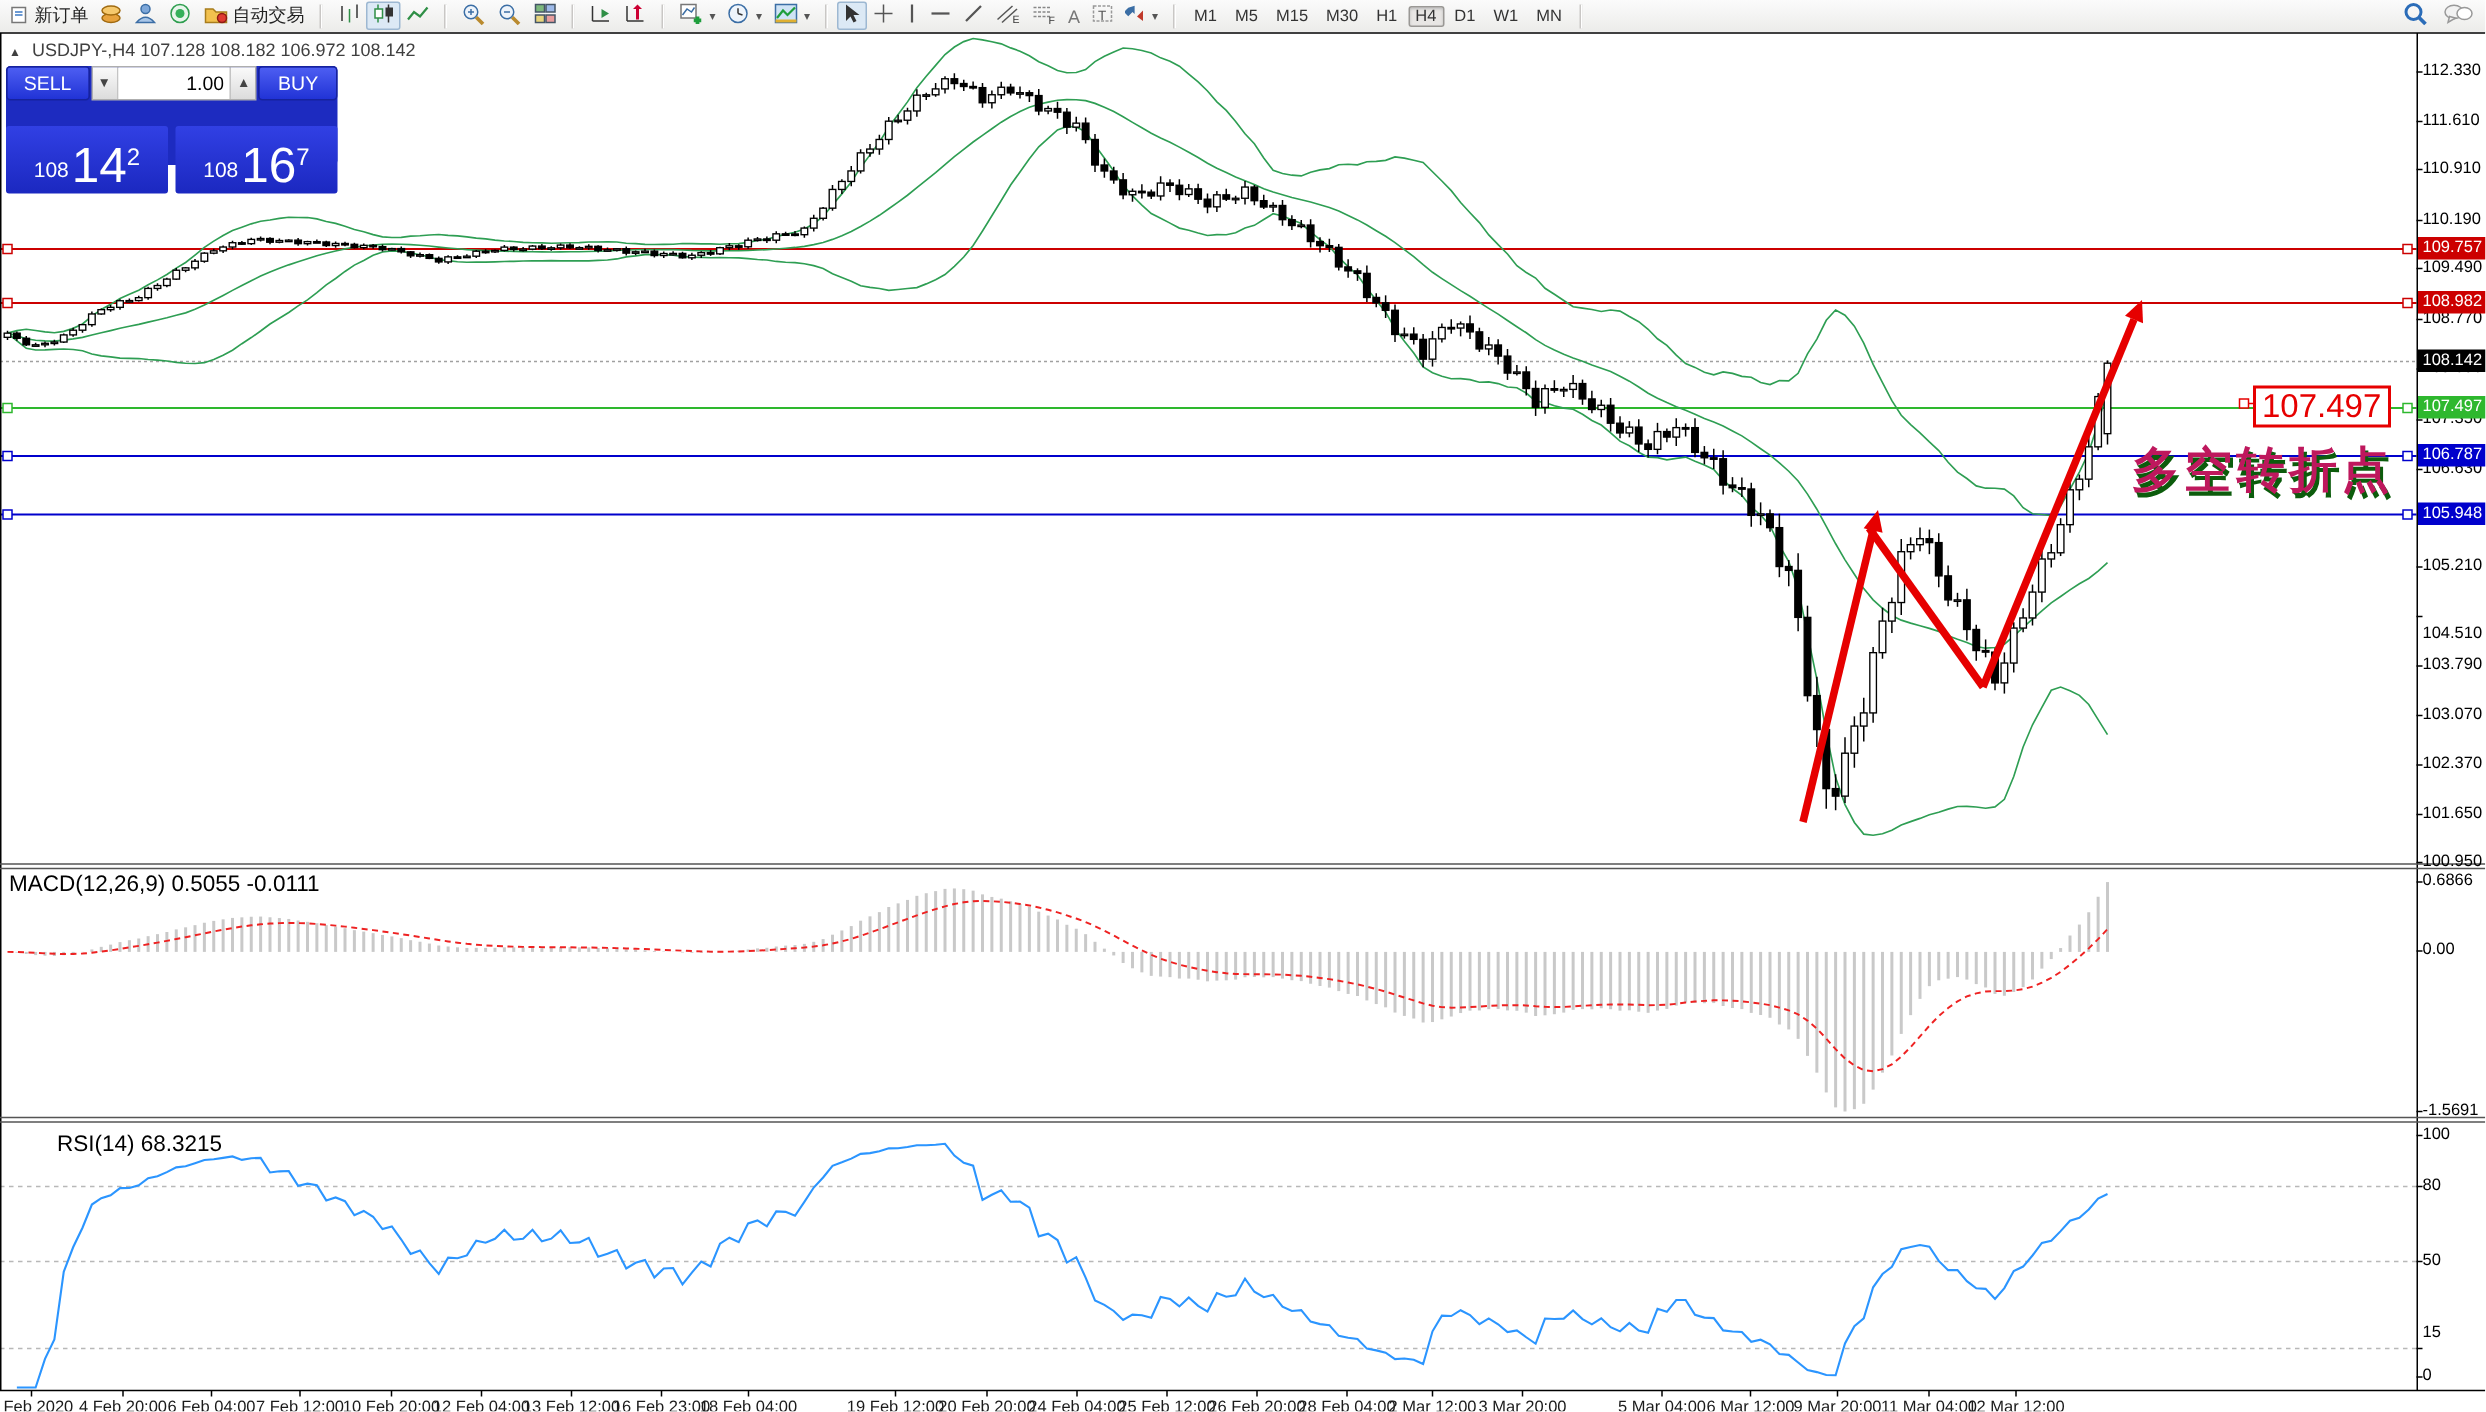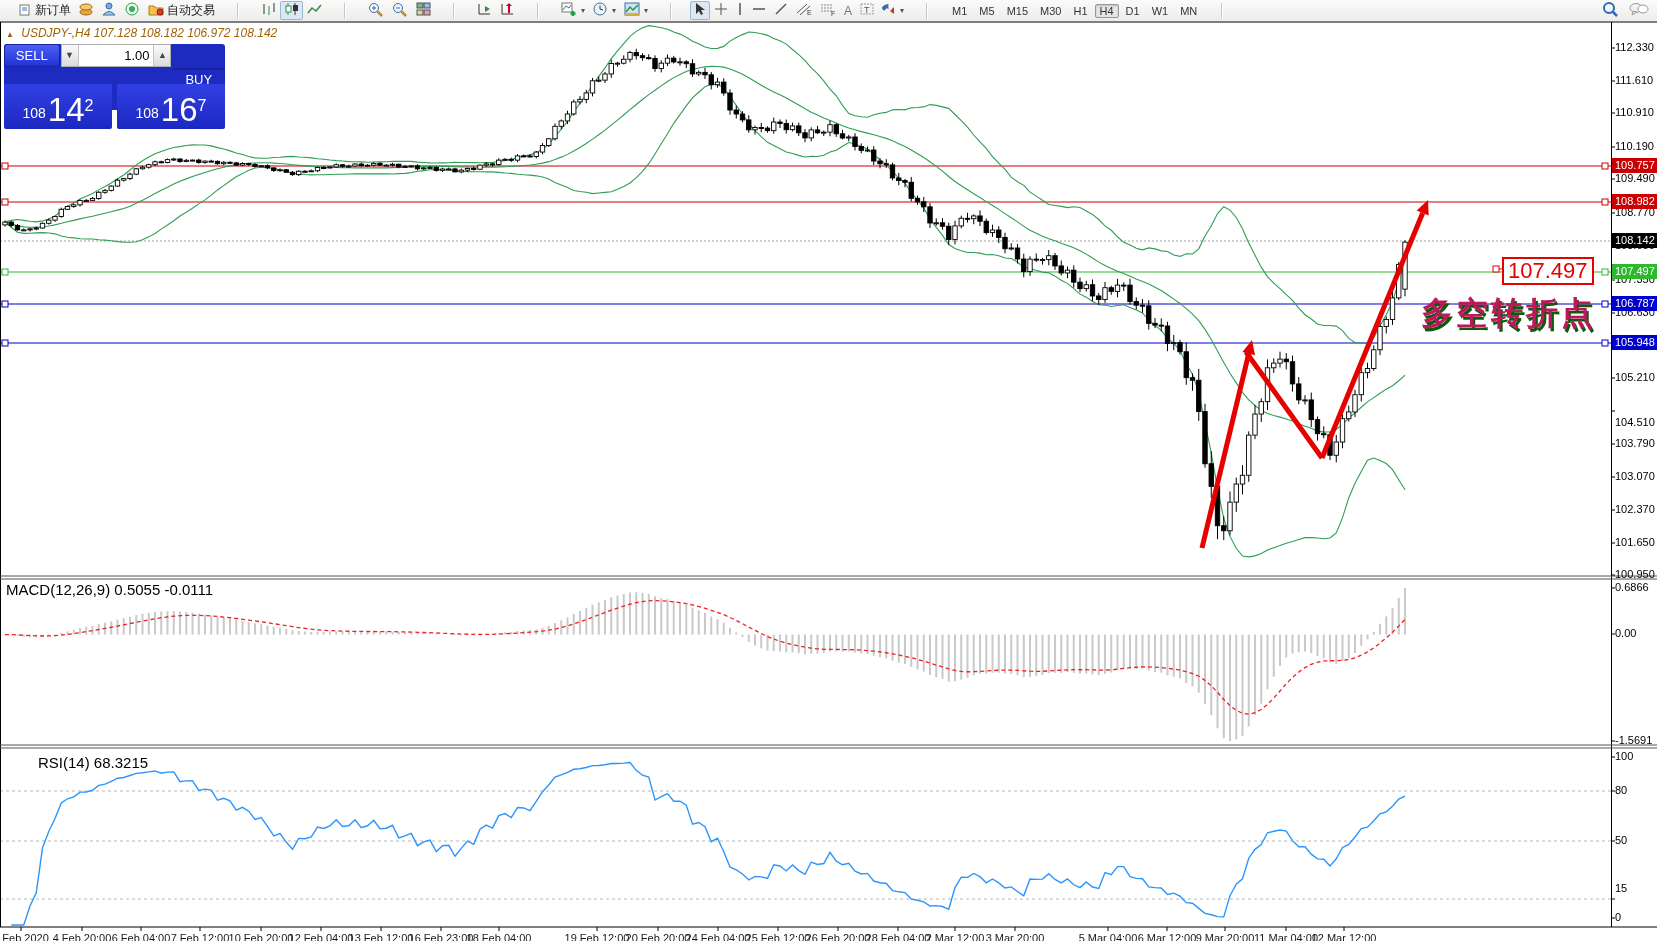--- a/index.html
+++ b/index.html
@@ -3,43 +3,43 @@
 <meta charset="utf-8">
 <style>
   html,body{margin:0;padding:0;background:#fff;}
   .screen{position:relative;width:1657px;height:941px;overflow:hidden;
           font-family:"Liberation Sans",sans-serif;background:#fff;}
   
   .toolbar{position:absolute;left:0;top:0;width:1657px;height:21px;
            background:linear-gradient(#fbfbfb,#ececea);
            border-bottom:1px solid #c6c4c2;display:flex;align-items:center;
            font-size:12px;color:#222;}
-  .tb-group{display:flex;align-items:center;height:21px;padding:0 15px;}
+  .tb-group{display:flex;align-items:center;height:21px;padding:0 3px;}
   .tb-sep{width:1px;height:16px;background:#c9c7c5;border-right:1px solid #fff;margin:0 3px;}
   .tb-btn{display:flex;align-items:center;gap:3px;padding:1px 4px;border-radius:2px;
           height:17px;cursor:default;white-space:nowrap;}
   .tb-btn.pressed{background:#dce9f5;border:1px solid #9db8d2;padding:0 3px;}
   .tb-dd{font-size:8px;color:#555;margin-left:1px;}
   .tf-btn{padding:1px 5px;font-size:11px;color:#333;border-radius:2px;margin:0 1px;}
   .tf-btn.active{background:#e8e6e4;border:1px solid #9a9895;box-shadow:inset 0 1px 2px #bbb;padding:0 4px;}
   .tb-right{margin-left:auto;display:flex;align-items:center;padding-right:8px;gap:10px;}
   .ico{display:inline-block;}
   
   .chart-area{position:absolute;left:0;top:21px;width:1657px;height:920px;background:#fff;}
   #chart-svg{position:absolute;left:0;top:-21px;width:1657px;height:941px;}
-  .chart-title{position:absolute;left:6px;top:5px;font-size:12px;color:#a16207;z-index:5;font-style:italic;}
+  .chart-title{position:absolute;left:6px;top:5px;font-size:12px;color:#404040;z-index:5;}
   .chart-title .tri{font-size:8px;margin-right:4px;}
   
   .trade-panel{position:absolute;left:4px;top:23px;width:221px;height:66px;z-index:6;
                background:#1d2bc0;border-radius:3px;}
   .tp-row1{position:absolute;left:0;top:0;height:23px;width:221px;display:flex;}
   .tp-btn{color:#fff;font-size:13px;text-align:center;line-height:22px;
           background:linear-gradient(#4d5ef2,#2133d6);border:1px solid #16229e;border-radius:3px;}
   .tp-sell{width:54px;}
-  .tp-buy{width:51px;margin-top:24px;}
+  .tp-buy{width:51px;}
   .spin{display:flex;background:linear-gradient(#fdfdfd,#e9e9e9);border:1px solid #aeaeae;width:110px;margin:0 1px;}
   .spin-btn{width:16px;text-align:center;font-size:9px;color:#444;line-height:21px;
             background:linear-gradient(#fafafa,#dcdcdc);border-right:1px solid #c4c4c4;}
   .spin-btn.up{border-right:none;border-left:1px solid #c4c4c4;}
   .spin-val{flex:1;border:none;background:#fff;font-size:13px;text-align:right;padding-right:4px;
             font-family:"Liberation Sans",sans-serif;width:60px;}
   .tp-price{position:absolute;top:40px;height:42px;width:108px;color:#fff;
             background:linear-gradient(#3140e4,#1b28c0);border-radius:2px;
             display:flex;align-items:flex-end;justify-content:center;padding-bottom:3px;}
   .tp-price .small{font-size:14px;line-height:26px;margin-right:2px;}

